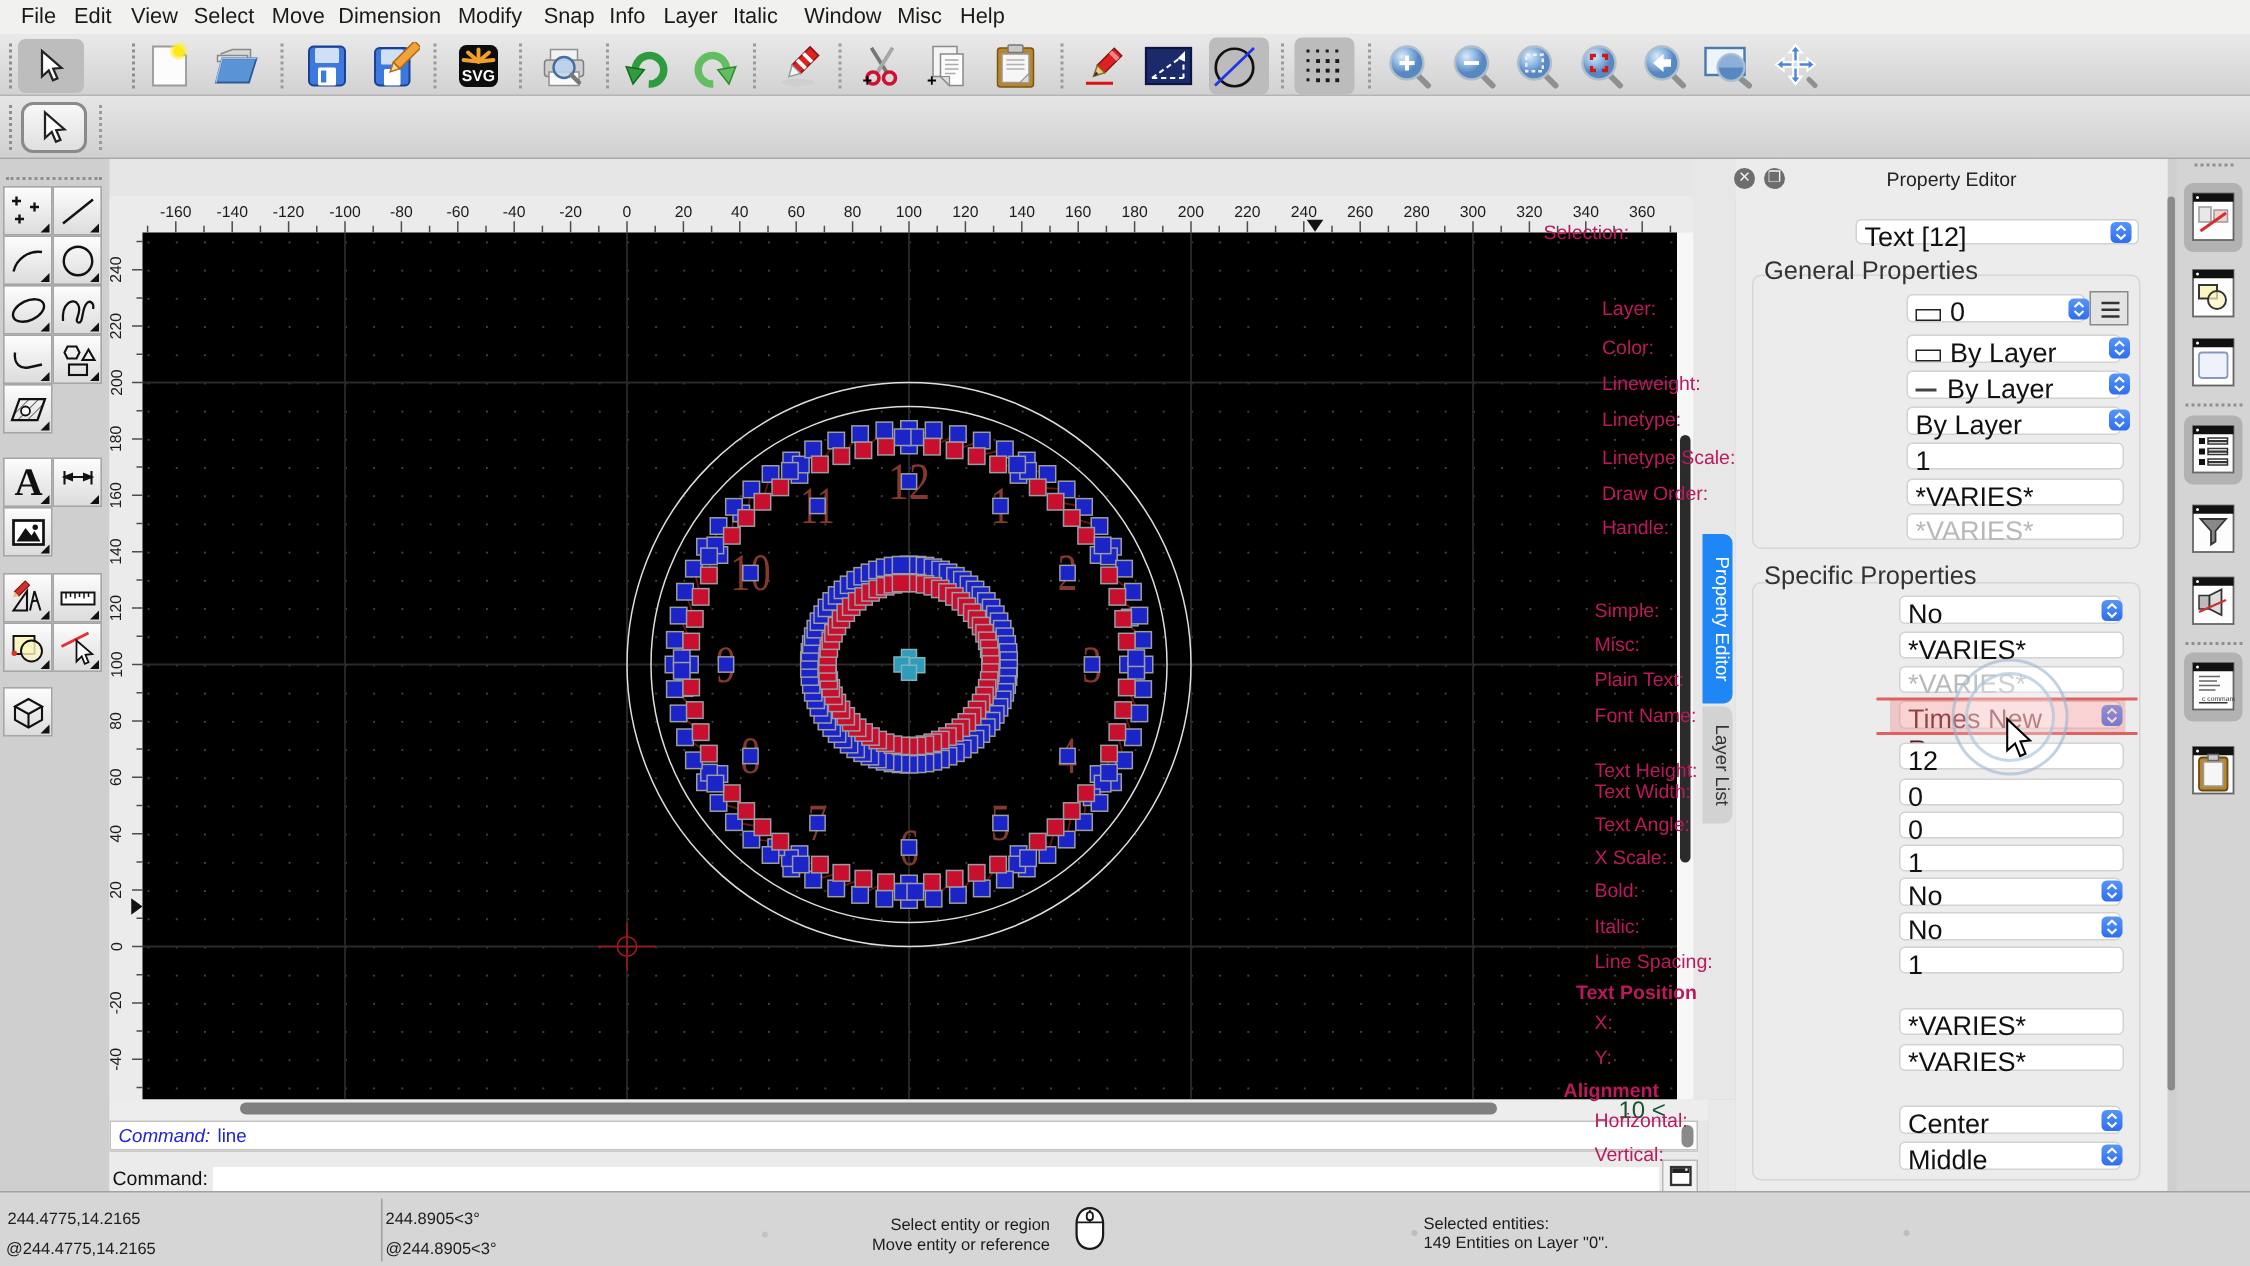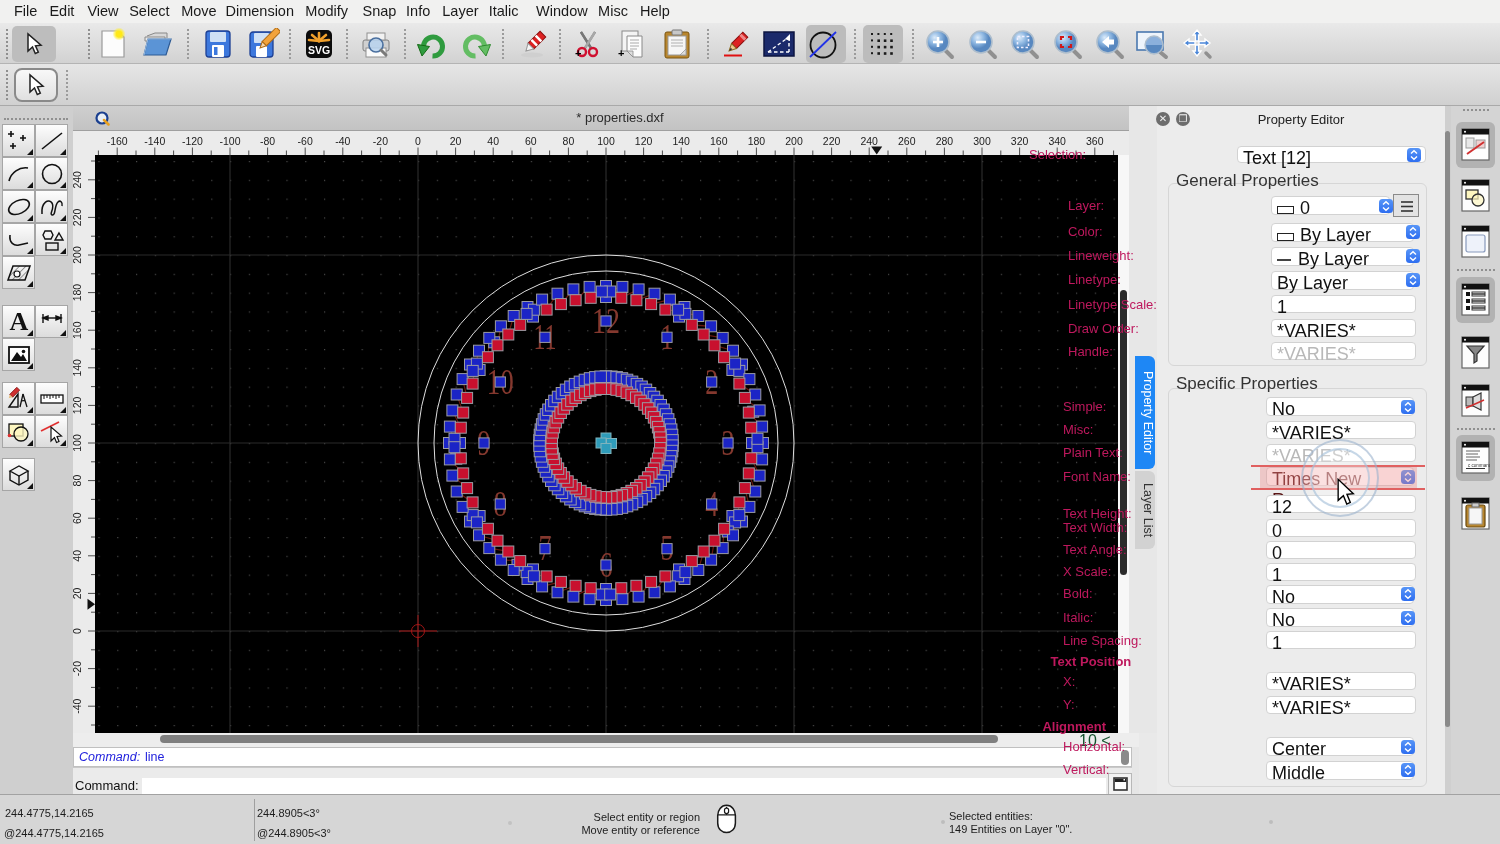--- a/index.html
+++ b/index.html
@@ -470,27 +470,20 @@
           <g fill="none" stroke="#111" stroke-width="1.4">
             <polygon points="4,9 13,4 22,9 13,14"></polygon>
             <path d="M4 9 L4 18 L13 23 L22 18 L22 9"></path>
             <path d="M13 14 L13 23"></path>
           </g>
         </svg></span>
       <div class="ptri"></div>
     </div>
   </div>
 <div id="docwin" class="abs">
-    <div id="doctitle" class="abs">
-      <span style="position:absolute;left:22px;top:5px"><svg width="15" height="15" viewBox="0 0 15 15">
-          <circle cx="7" cy="7" r="5.5" fill="#e8eef5" stroke="#1a3f8f" stroke-width="2.2"></circle>
-<line x1="9" y1="9" x2="13.5" y2="13.5" stroke="#e8a020" stroke-width="2.5" stroke-linecap="round"></line>
-        </svg></span>
-      <div class="t">* properties.dxf</div>
-    </div>
     <div id="corner" class="abs"></div>
     <div id="hruler" class="abs"><svg width="1044" height="24" font-family="Liberation Sans">
         <line x1="3.4" y1="19.5" x2="3.4" y2="24" stroke="#4c4c4c" stroke-width="1"></line>
         <line x1="22.2" y1="16.5" x2="22.2" y2="24" stroke="#4c4c4c" stroke-width="1"></line>
         <text x="22.2" y="13.5" font-size="10.5px" fill="#1c1c1c" text-anchor="middle">-160</text>
         <line x1="41.0" y1="19.5" x2="41.0" y2="24" stroke="#4c4c4c" stroke-width="1"></line>
         <line x1="59.8" y1="16.5" x2="59.8" y2="24" stroke="#4c4c4c" stroke-width="1"></line>
         <text x="59.8" y="13.5" font-size="10.5px" fill="#1c1c1c" text-anchor="middle">-140</text>
         <line x1="78.6" y1="19.5" x2="78.6" y2="24" stroke="#4c4c4c" stroke-width="1"></line>
         <line x1="97.4" y1="16.5" x2="97.4" y2="24" stroke="#4c4c4c" stroke-width="1"></line>

